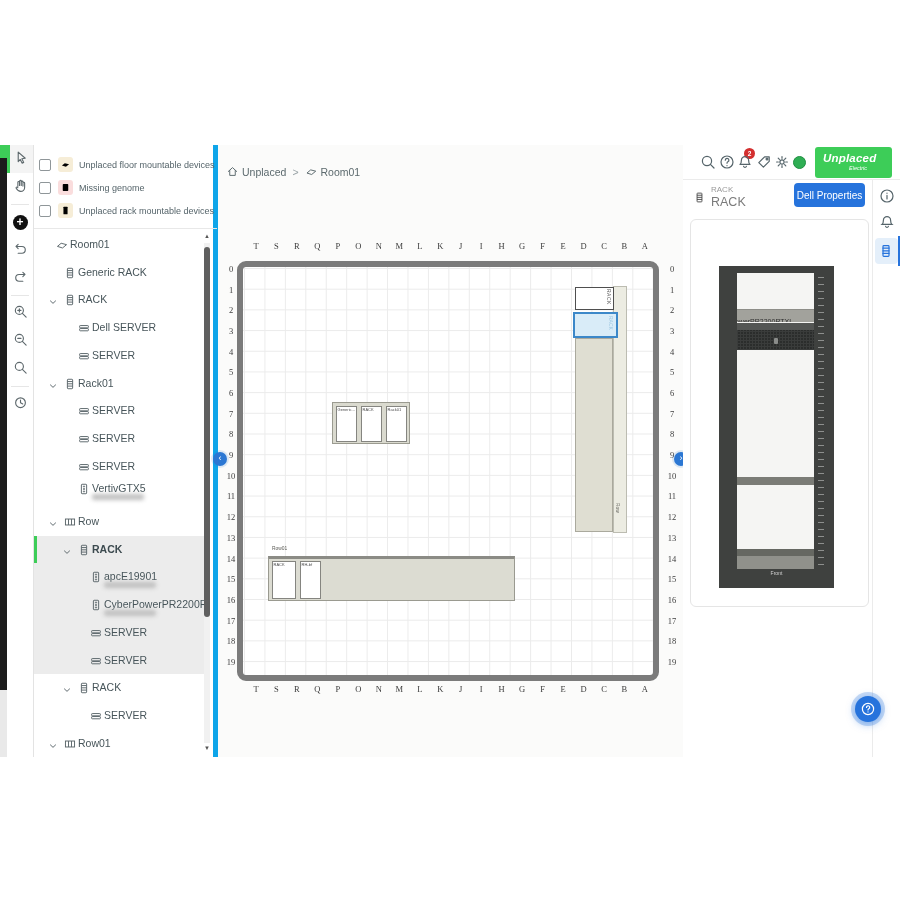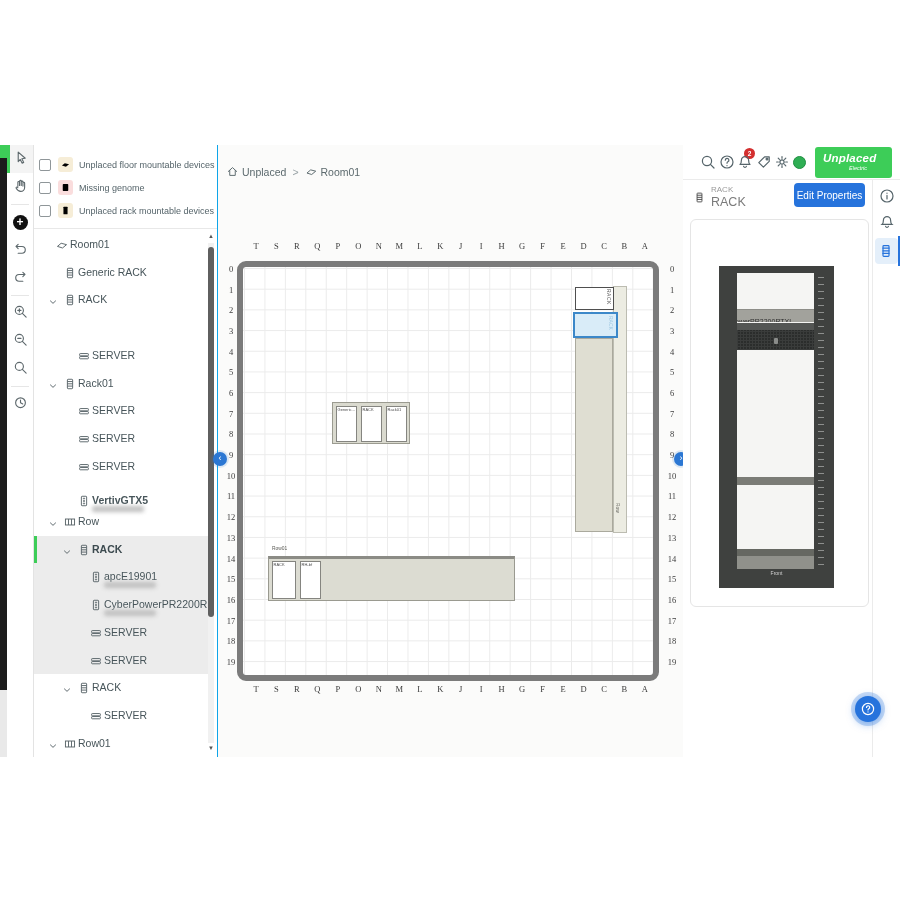--- a/index.html
+++ b/index.html
@@ -13,21 +13,21 @@
 
   
   .toolbar { position:absolute; left:7px; top:145px; width:27px; height:612px; background:#fff; border-right:1px solid #e3e3e3; }
   .tool { position:relative; width:26px; height:28px; display:flex; align-items:center; justify-content:center; color:#5d686c; cursor:pointer; }
   .tool.active { background:#f4f4f4; border-left:3px solid #3dcd58; }
   .tool svg, .icon svg { width:15px; height:15px; stroke:currentColor; fill:none; stroke-width:1.2; stroke-linecap:round; stroke-linejoin:round; }
   .tool .add-dot { width:15px; height:15px; border-radius:50%; background:#111; color:#fff; font-size:12px; line-height:14px; text-align:center; font-weight:bold; }
   .tb-div { height:1px; background:#e6e6e6; margin:3px 4px; }
 
   
-  .tree-panel { position:absolute; left:34px; top:145px; width:184px; height:612px; background:#fff; border-right:1px solid #0ea5e9; }
+  .tree-panel { position:absolute; left:34px; top:145px; width:184px; height:612px; background:#fff; border-right:5px solid #0ea5e9; }
   .filters { position:absolute; left:0; top:8px; width:183px; }
   .filter-row { display:flex; align-items:center; height:23px; padding-left:5px; }
   .fbox { width:12px; height:12px; border:1.4px solid #8f9699; border-radius:2px; background:#fff; flex:0 0 auto; }
   .fchip { width:15px; height:15px; border-radius:3px; margin-left:7px; display:flex; align-items:center; justify-content:center; flex:0 0 auto; }
   .fchip svg { width:11px; height:11px; }
   .filter-row .flabel { margin-left:6px; font-size:9px; color:#55646a; white-space:nowrap; }
   .filters-sep { position:absolute; left:0; top:83px; width:183px; height:1px; background:#e8e8e8; }
 
   .tree { position:absolute; left:0; top:86px; width:176px; height:526px; overflow:hidden; }
   .tree-hl { position:absolute; left:0; width:176px; background:#ececec; }
@@ -240,20 +240,27 @@
         <div class="tree-row" style="top: 55.4px;">
           <span class="chev" style="left:13px"><svg viewBox="0 0 16 16">
               <path d="M4.2 6.2 L8 9.8 L11.8 6.2"></path>
             </svg></span>
           <span class="ticon" style="left:29px"><svg viewBox="0 0 16 16">
               <rect x="5" y="2.6" width="6" height="10.8" rx="0.8"></rect>
               <path d="M5 5.2 H11 M5 7.8 H11 M5 10.4 H11"></path>
             </svg></span>
           <span class="tlabel" style="left:44px">RACK</span>
         </div>
+        <div class="tree-row" style="top: 83.1px;">
+          <span class="ticon" style="left:43px"><svg viewBox="0 0 16 16">
+              <rect x="3" y="5.2" width="10" height="2.6" rx="0.7"></rect>
+              <rect x="3" y="8.6" width="10" height="2.6" rx="0.7"></rect>
+            </svg></span>
+          <span class="tlabel" style="left:58px">Dell SERVER</span>
+        </div>
         <div class="tree-row" style="top: 110.8px;">
           <span class="ticon" style="left:43px"><svg viewBox="0 0 16 16">
               <rect x="3" y="5.2" width="10" height="2.6" rx="0.7"></rect>
               <rect x="3" y="8.6" width="10" height="2.6" rx="0.7"></rect>
             </svg></span>
           <span class="tlabel" style="left:58px">SERVER</span>
         </div>
         <div class="tree-row" style="top: 138.5px;">
           <span class="chev" style="left:13px"><svg viewBox="0 0 16 16">
               <path d="M4.2 6.2 L8 9.8 L11.8 6.2"></path>
@@ -278,21 +285,21 @@
             </svg></span>
           <span class="tlabel" style="left:58px">SERVER</span>
         </div>
         <div class="tree-row" style="top: 221.6px;">
           <span class="ticon" style="left:43px"><svg viewBox="0 0 16 16">
               <rect x="3" y="5.2" width="10" height="2.6" rx="0.7"></rect>
               <rect x="3" y="8.6" width="10" height="2.6" rx="0.7"></rect>
             </svg></span>
           <span class="tlabel" style="left:58px">SERVER</span>
         </div>
-        <div class="tree-row" style="top: 256px; font-weight: bold;">
+        <div class="tree-row" style="top: 244px;">
           <span class="ticon" style="left:43px"><svg viewBox="0 0 16 16">
               <rect x="5" y="2.6" width="6" height="10.8" rx="0.8"></rect>
               <circle cx="8" cy="5.2" r="0.7"></circle>
               <circle cx="8" cy="8" r="0.7"></circle>
               <circle cx="8" cy="10.8" r="0.7"></circle>
             </svg></span>
           <span class="tlabel" style="left:58px">VertivGTX5</span>
           <div class="blur-bar" style="left:58px; top:19px;"></div>
         </div>
         <div class="tree-row" style="top: 277px;">
@@ -547,21 +554,21 @@
     </div>
 
   <div class="inspector">
     <div class="dev-head">
       <span class="hicon" id="head-rack-icon"><svg viewBox="0 0 16 16" style="width:13px;height:19px">
             <rect x="5" y="2.6" width="6" height="10.8" rx="0.8"></rect>
             <path d="M5 5.2 H11 M5 7.8 H11 M5 10.4 H11"></path>
           </svg></span>
       <div class="dev-type">RACK</div>
       <div class="dev-name">RACK</div>
-      <button class="edit-btn">Edit Properties</button>
+      <button class="edit-btn">Dell Properties</button>
     </div>
     <div class="prev-card">
       <div class="rackframe" id="rackframe">
         <div class="rackinner" id="rackinner">
             <div class="rdev bar" style="top: 36px; height: 13px;"><span class="dlabel">CyberPowerPR2200RTXL</span></div>
             <div class="rdev mesh" style="top: 50px; height: 27px;">
               <div class="mcap"><span class="dlabel">SERVER</span></div>
               <div class="mbody"></div>
               <div class="mdot"></div>
             </div>

